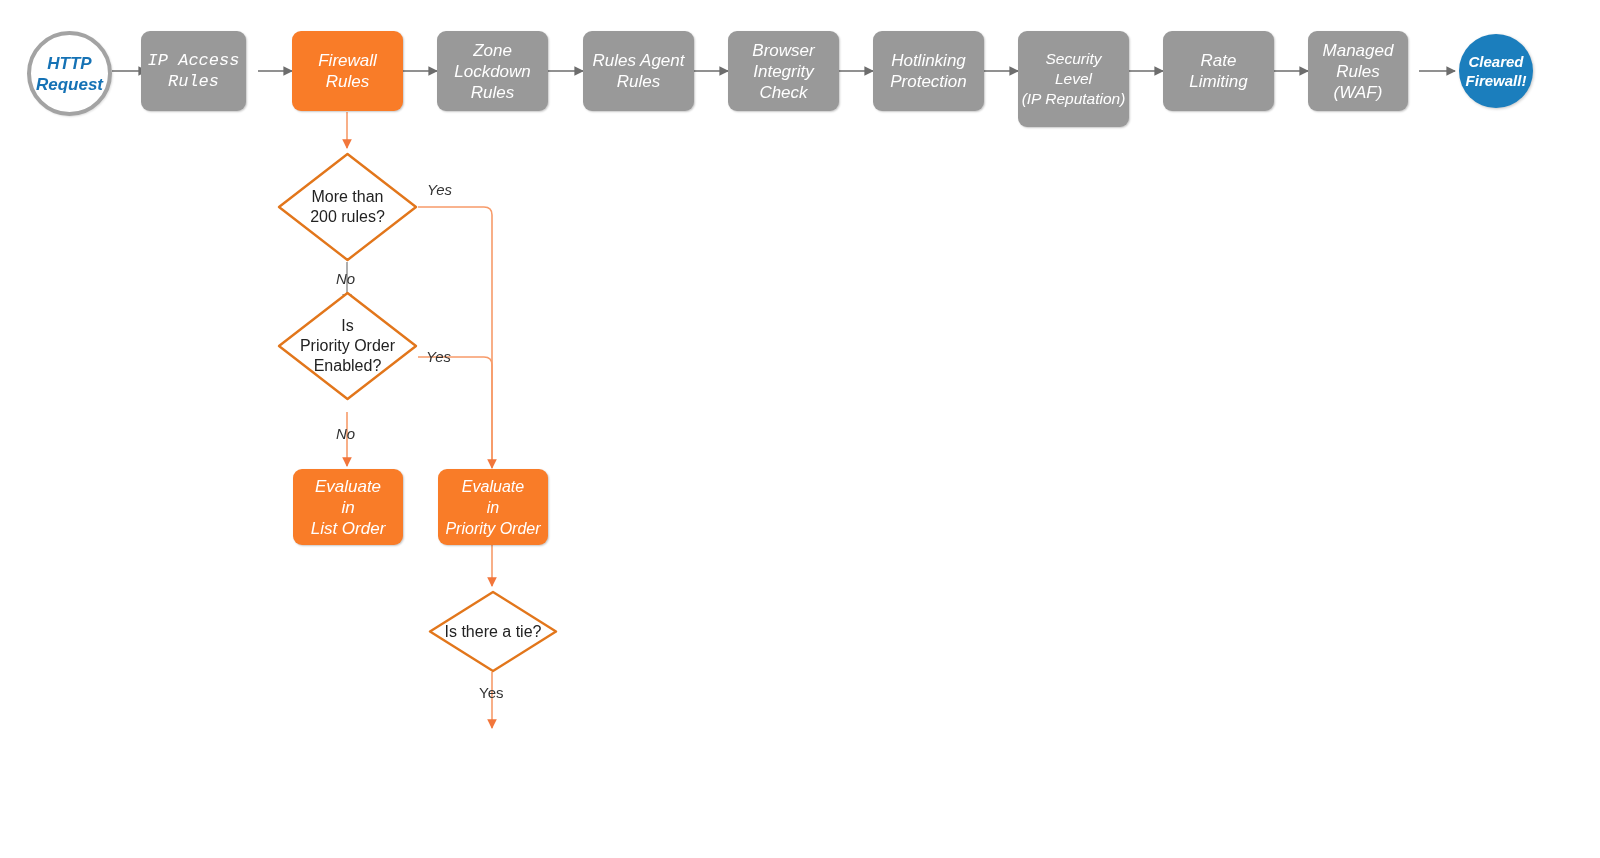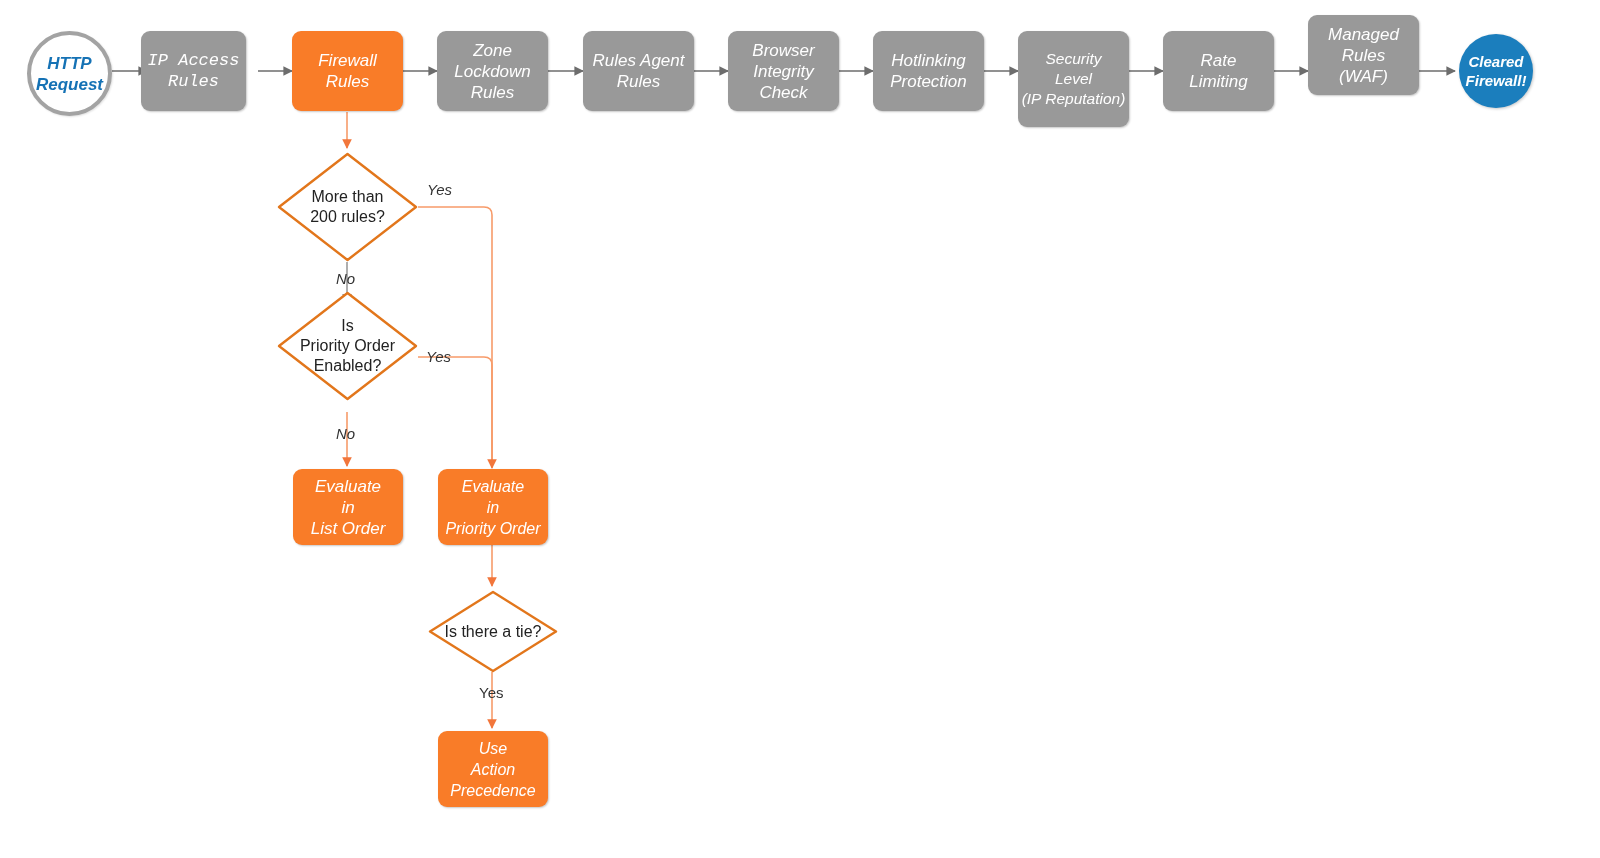--- a/index.html
+++ b/index.html
@@ -215,21 +215,21 @@
     <span class="label" style="font-size:15.5px; line-height:20px;">Security
 Level
 (IP Reputation)</span>
   </div>
 
   <div class="node box box-gray" style="left:1163px; top:31px; width:111px; height:80px;">
     <span class="label">Rate
 Limiting</span>
   </div>
 
-  <div class="node box box-gray" style="left:1308px; top:15px; width:111px; height:80px;">
+  <div class="node box box-gray" style="left:1308px; top:31px; width:100px; height:80px;">
     <span class="label">Managed
 Rules
 (WAF)</span>
   </div>
 
   <div class="node circle circle-filled" style="left:1459px; top:34px; width:74px; height:74px;">
     <span class="label">Cleared
 Firewall!</span>
   </div>
 
@@ -262,25 +262,20 @@
 in
 List Order</span>
   </div>
 
   <div class="node box box-orange" style="left:438px; top:469px; width:110px; height:76px;">
     <span class="label" style="font-size:16px; line-height:21px;">Evaluate
 in
 Priority Order</span>
   </div>
 
-  <div class="node box box-orange" style="left:438px; top:731px; width:110px; height:76px;">
-    <span class="label" style="font-size:16px; line-height:21px;">Use
-Action
-Precedence</span>
-  </div>
 
   <div class="edge-label italic" style="left:427px; top:181px;">Yes</div>
 
   <div class="edge-label italic" style="left:336px; top:270px;">No</div>
 
   <div class="edge-label italic" style="left:426px; top:348px;">Yes</div>
 
   <div class="edge-label italic" style="left:336px; top:425px;">No</div>
 
   <div class="edge-label roman" style="left:479px; top:684px;">Yes</div>

